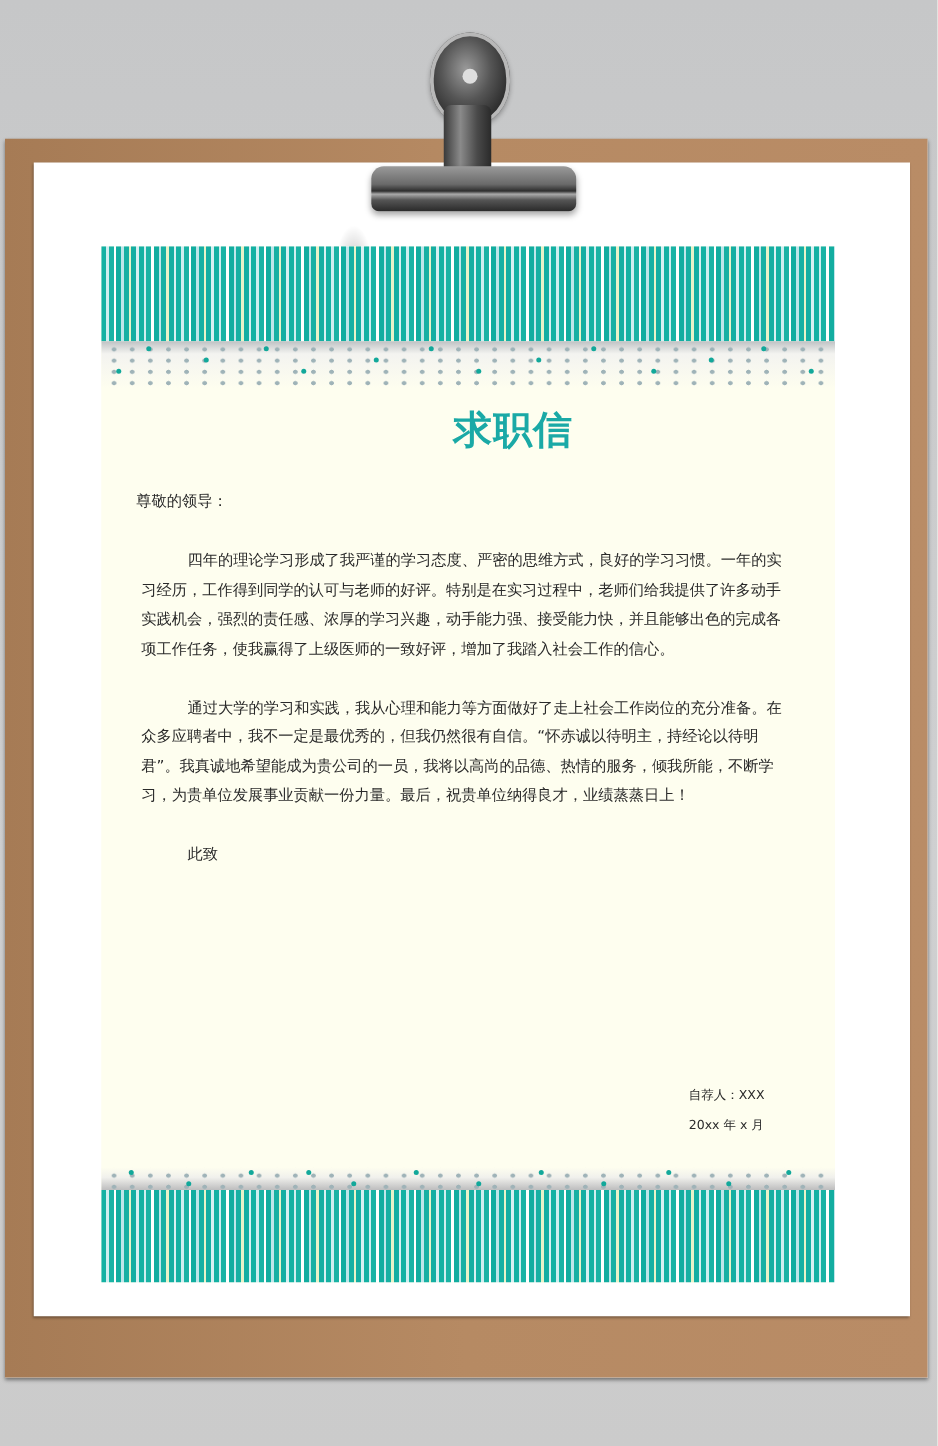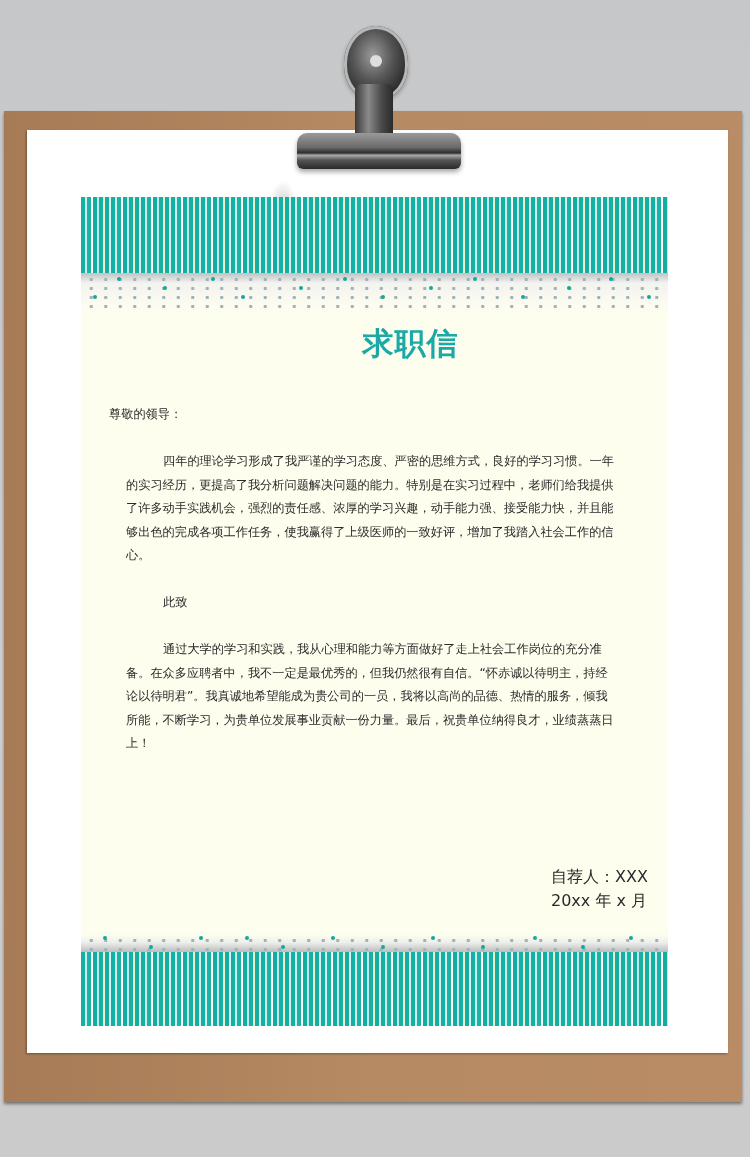--- a/index.html
+++ b/index.html
@@ -59,27 +59,27 @@
   }
   .title {
     position:absolute; left:0; top:126px; width:587px; text-align:center;
     font-family: "DejaVu Sans", sans-serif;
     font-size:31px; font-weight:bold; color:#1aa9a6; letter-spacing:1px;margin-left:36px;
   }
   .body-text {
     position:absolute; left:29px; top:190px; width:520px;
     font-size:12.2px; color:#2a2a2a; line-height:23.5px;
   }
-  .body-text p { margin:16px; }
+  .body-text p { margin:3px; }
   .salutation { margin-bottom:23.5px !important; }
   .indent { text-indent:37px; }
   .para { margin-top:23.5px !important; }
   .closing { margin-top:23.5px !important; }
   .sig {
-    position:absolute; left:470px; top:668px; font-size:16px; color:#2a2a2a; line-height:23.5px;
+    position:absolute; left:470px; top:668px; font-size:10px; color:#2a2a2a; line-height:23.5px;
   }
   
   .clip-shadow {
     position:absolute; left:268px; top:180px; width:30px; height:70px;
     background: radial-gradient(ellipse at center, rgba(0,0,0,0.25), transparent 70%);
   }
   .clip-ring {
     position:absolute; left:344px; top:26px; width:64px; height:74px; border-radius:50% 50% 46% 46%;
     background: radial-gradient(ellipse at 45% 40%, #9a9a9a 0%, #555 40%, #2e2e2e 70%, #6a6a6a 100%);
     box-shadow: inset 0 0 0 3px #b8b8b8, 0 2px 4px rgba(0,0,0,0.3);
@@ -129,23 +129,23 @@
     <span class="accent-dot" style="left:440px;top:22px"></span>
     <span class="accent-dot" style="left:486px;top:13px"></span>
     <span class="accent-dot" style="left:528px;top:4px"></span>
     <span class="accent-dot" style="left:566px;top:22px"></span>
   </div>
 
   <div class="title">求职信</div>
 
   <div class="body-text">
     <p class="salutation" style="margin-left:-1px;">尊敬的领导：</p>
-    <p class="indent para">四年的理论学习形成了我严谨的学习态度、严密的思维方式，良好的学习习惯。一年的实习经历，更提高了我分析问题解决问题的能力。特别是在实习过程中，老师们给我提供了许多动手实践机会，强烈的责任感、浓厚的学习兴趣，动手能力强、接受能力快，并且能够出色的完成各项工作任务，使我赢得了上级医师的一致好评，增加了我踏入社会工作的信心。</p>
+    <p class="indent para">四年的理论学习形成了我严谨的学习态度、严密的思维方式，良好的学习习惯。一年的实习经历，工作得到同学的认可与老师的好评。特别是在实习过程中，老师们给我提供了许多动手实践机会，强烈的责任感、浓厚的学习兴趣，动手能力强、接受能力快，并且能够出色的完成各项工作任务，使我赢得了上级医师的一致好评，增加了我踏入社会工作的信心。</p>
+    <p class="indent para">通过大学的学习和实践，我从心理和能力等方面做好了走上社会工作岗位的充分准备。在众多应聘者中，我不一定是最优秀的，但我仍然很有自信。“怀赤诚以待明主，持经论以待明君”。我真诚地希望能成为贵公司的一员，我将以高尚的品德、热情的服务，倾我所能，不断学习，为贵单位发展事业贡献一份力量。最后，祝贵单位纳得良才，业绩蒸蒸日上！</p>
     <p class="indent closing">此致</p>
-    <p class="indent para">通过大学的学习和实践，我从心理和能力等方面做好了走上社会工作岗位的充分准备。在众多应聘者中，我不一定是最优秀的，但我仍然很有自信。“怀赤诚以待明主，持经论以待明君”。我真诚地希望能成为贵公司的一员，我将以高尚的品德、热情的服务，倾我所能，不断学习，为贵单位发展事业贡献一份力量。最后，祝贵单位纳得良才，业绩蒸蒸日上！</p>
   </div>
 
   <div class="sig">
     <div>自荐人：XXX</div>
     <div>20xx 年 x 月</div>
   </div>
 
   <div class="dots bottom">
     <span class="accent-dot" style="left:22px;top:2px"></span>
     <span class="accent-dot" style="left:68px;top:11px"></span>

